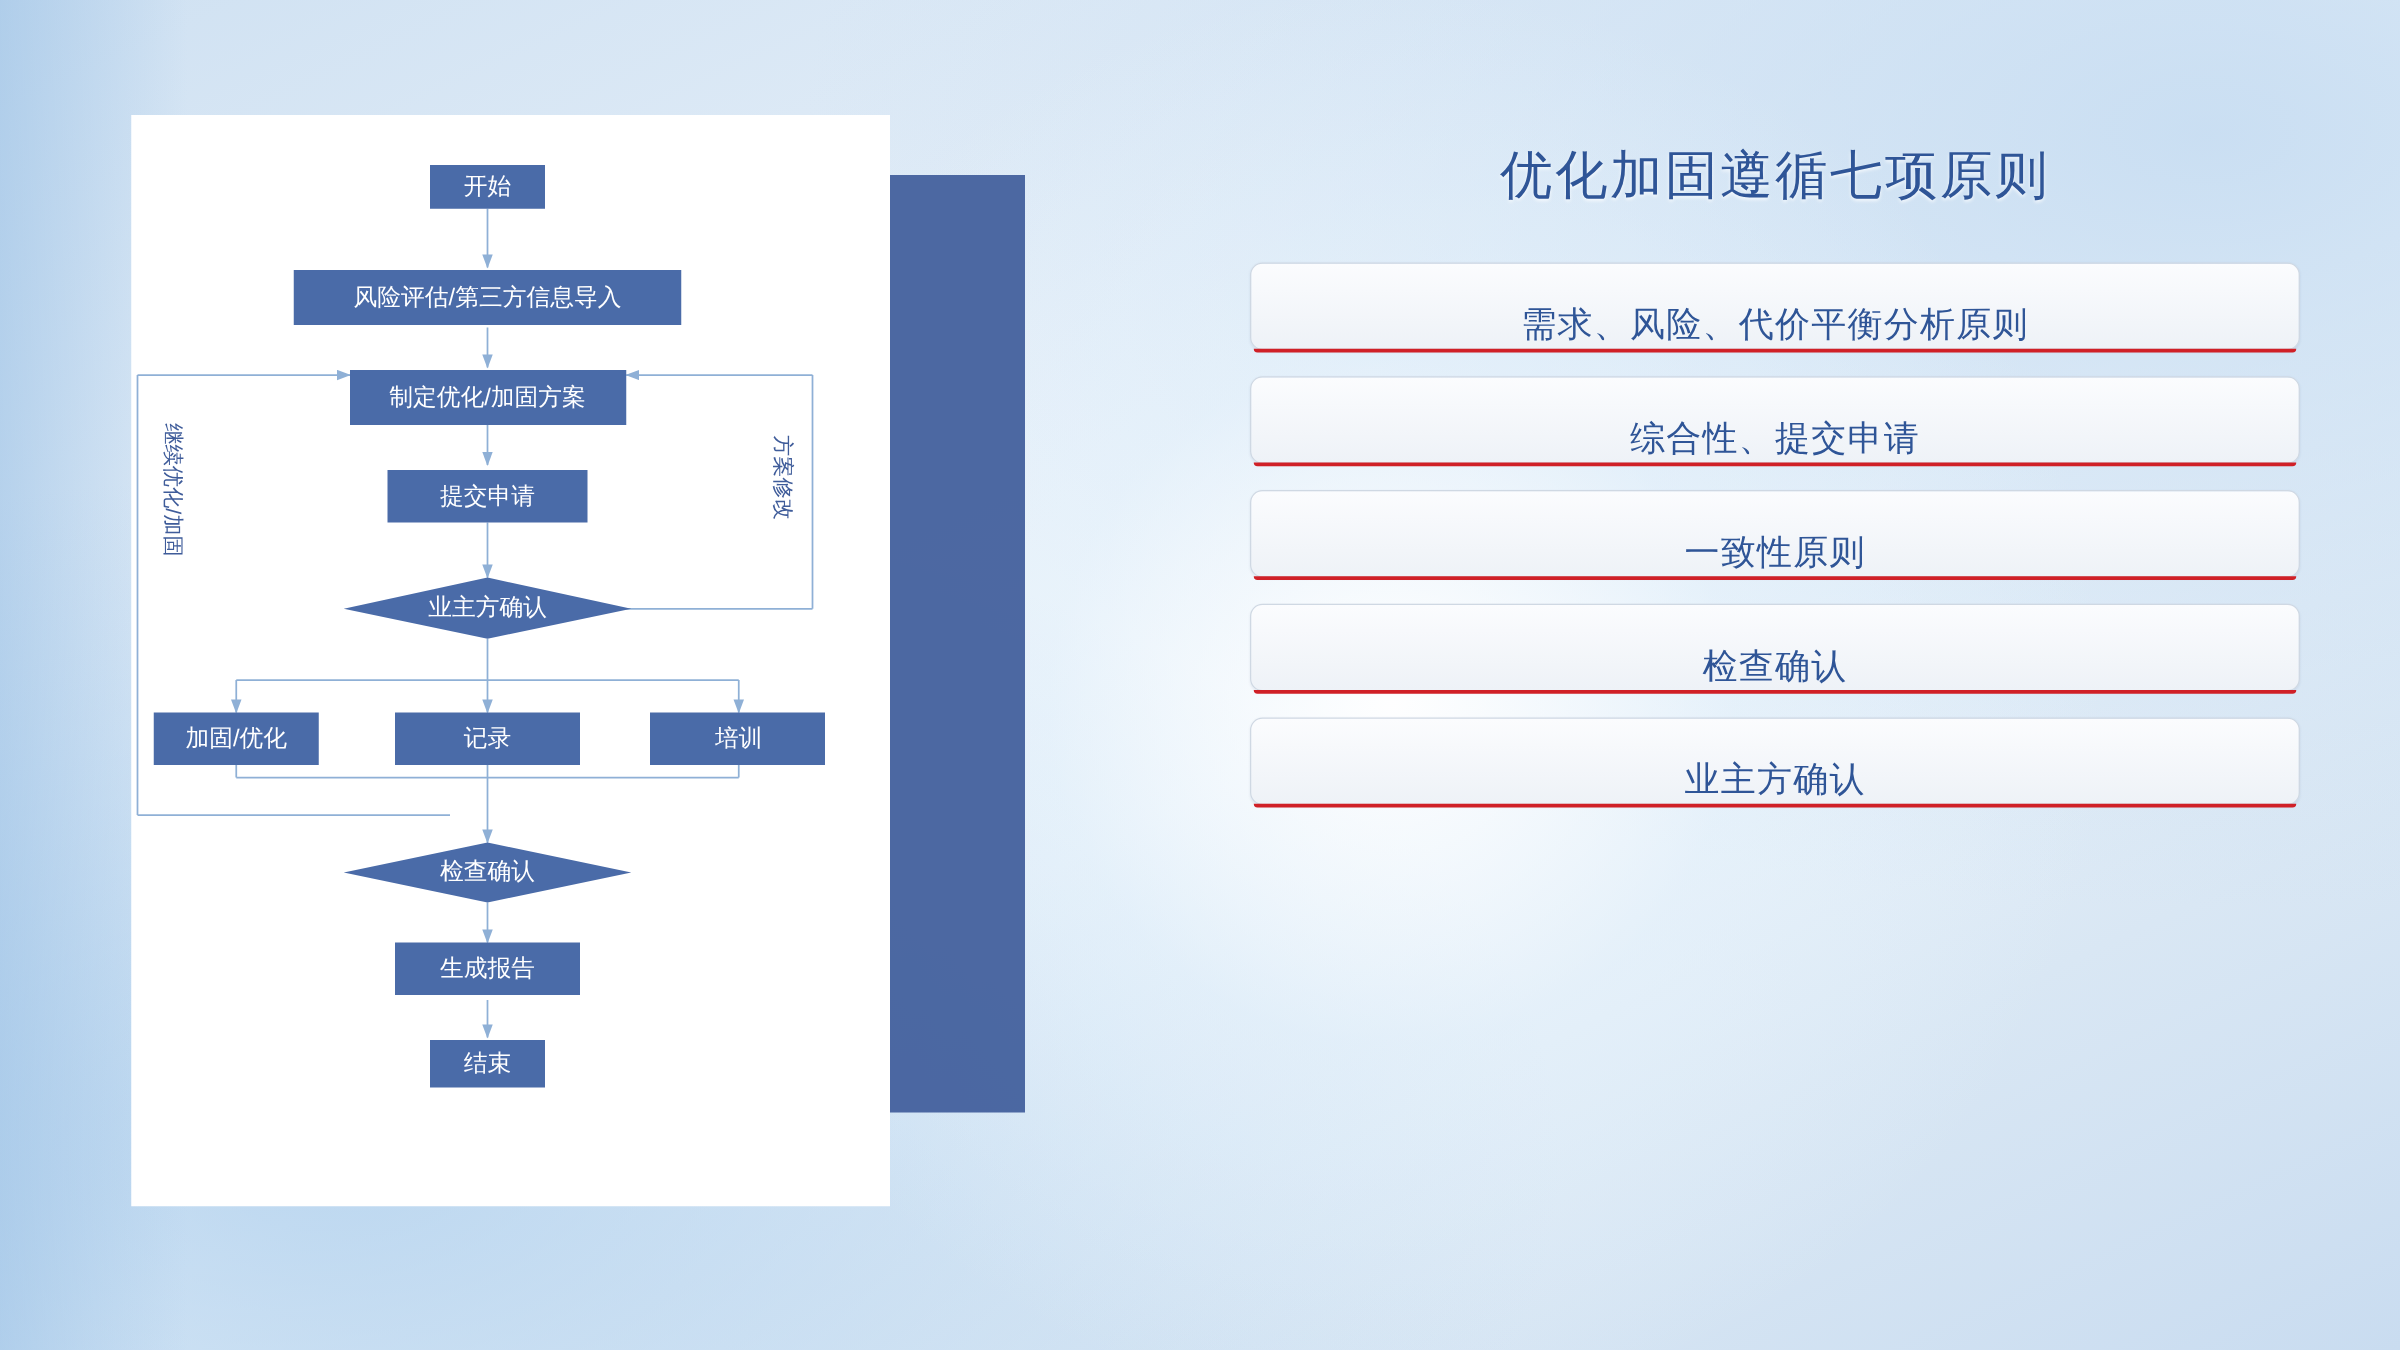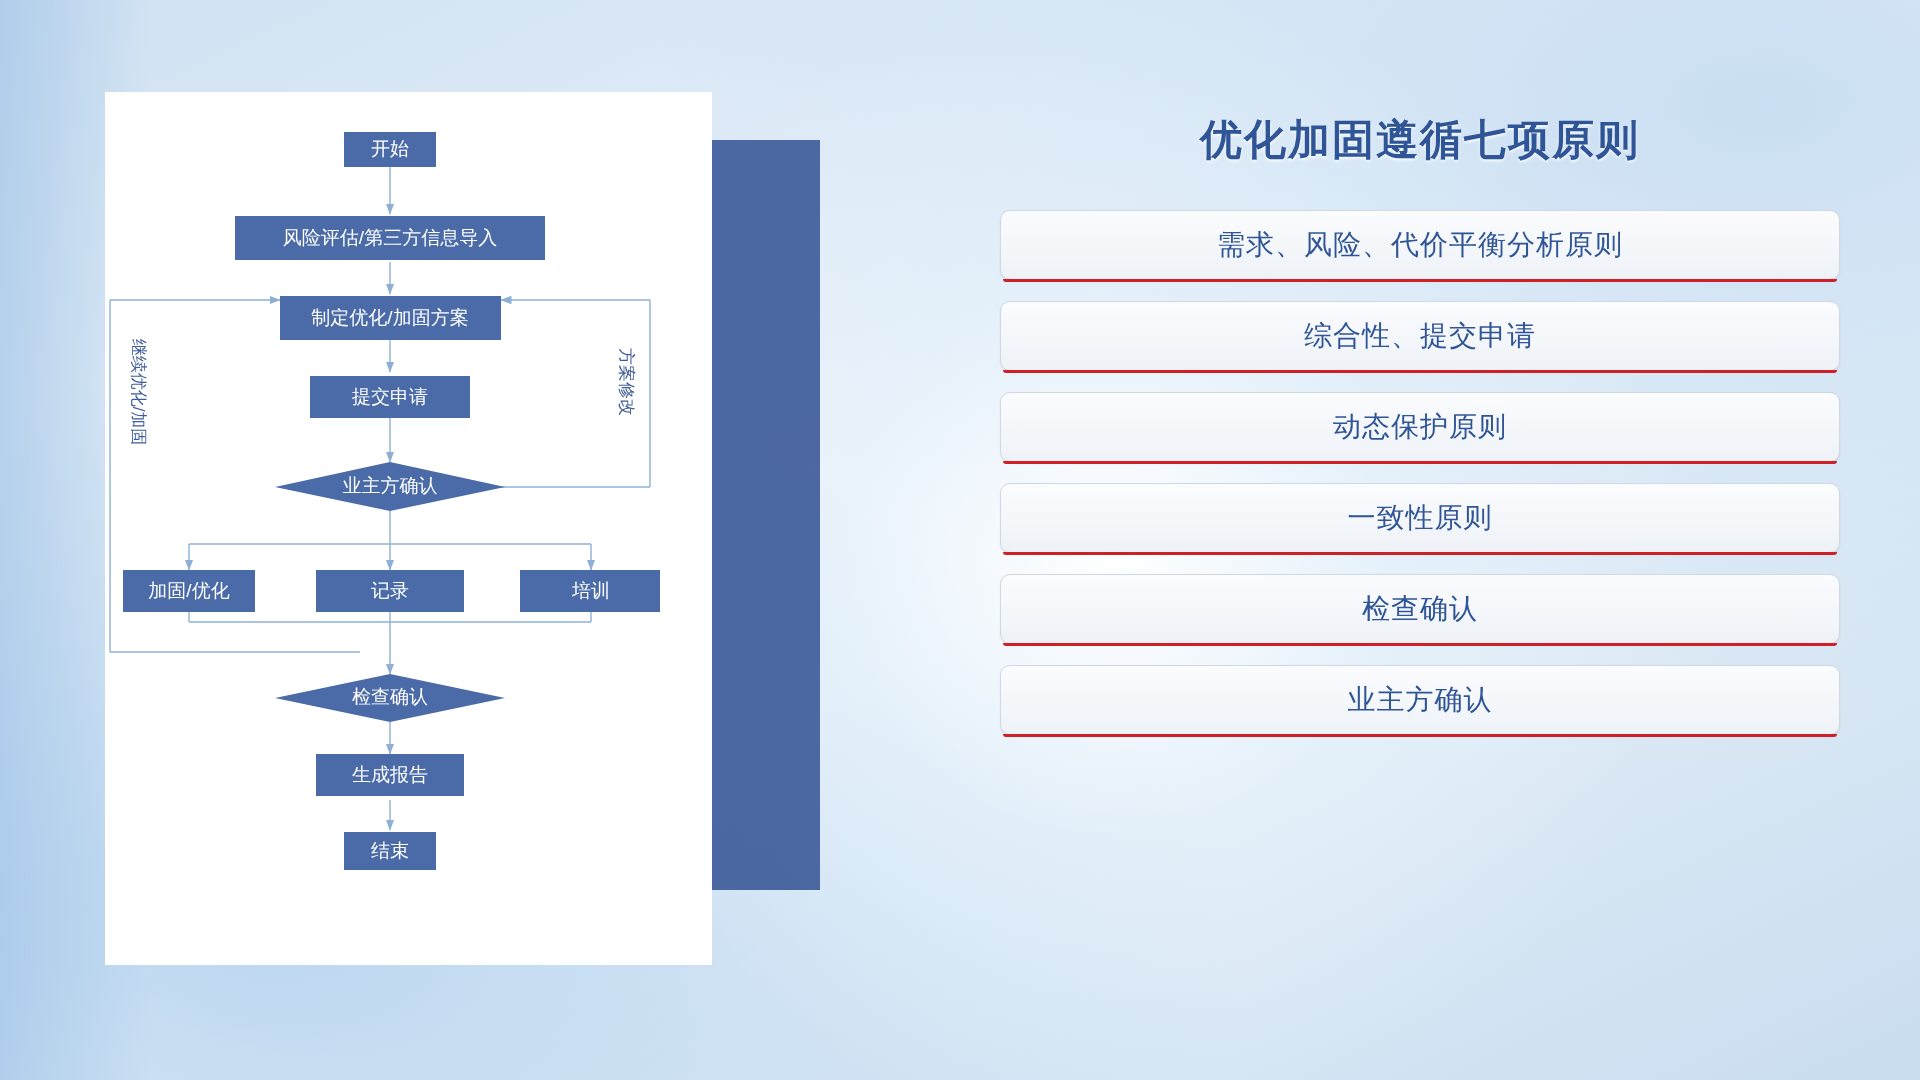--- a/index.html
+++ b/index.html
@@ -71,38 +71,38 @@
   
   #right-panel {
     position: absolute;
     left: 1000px;
     top: 100px;
     width: 840px;
     height: 900px;
   }
   #principles-title {
     font-size: 42px;
-    font-weight: bold;
+    font-weight: normal;
     color: #2f5597;
     text-align: center;
     letter-spacing: 2px;
     margin-top: 12px;
     margin-bottom: 42px;
     text-shadow: 0 2px 3px rgba(255,255,255,0.8);
   }
   .principle-item {
     position: relative;
     height: 68px;
     margin-bottom: 21px;
     border-radius: 10px;
     background: linear-gradient(180deg, #fbfcfe 0%, #eef2f7 100%);
     border: 1px solid #cfd8e3;
     box-shadow: 0 1px 2px rgba(60,80,120,0.10);
     display: flex;
-    align-items: center;
+    align-items: flex-end;
     justify-content: center;
   }
   .principle-item:after {
     content: "";
     position: absolute;
     left: 2px;
     right: 2px;
     bottom: -3px;
     height: 3px;
     border-radius: 0 0 8px 8px;
@@ -226,23 +226,20 @@
 <div id="right-panel">
   <div id="principles-title">优化加固遵循七项原则</div>
 
   <div class="principle-item">
     <span class="principle-label">需求、风险、代价平衡分析原则</span>
   </div>
   <div class="principle-item">
     <span class="principle-label">综合性、提交申请</span>
   </div>
   <div class="principle-item">
-    <span class="principle-label">动态保护原则</span>
-  </div>
-  <div class="principle-item">
     <span class="principle-label">一致性原则</span>
   </div>
   <div class="principle-item">
     <span class="principle-label">检查确认</span>
   </div>
   <div class="principle-item">
     <span class="principle-label">业主方确认</span>
   </div>
 </div>
 

